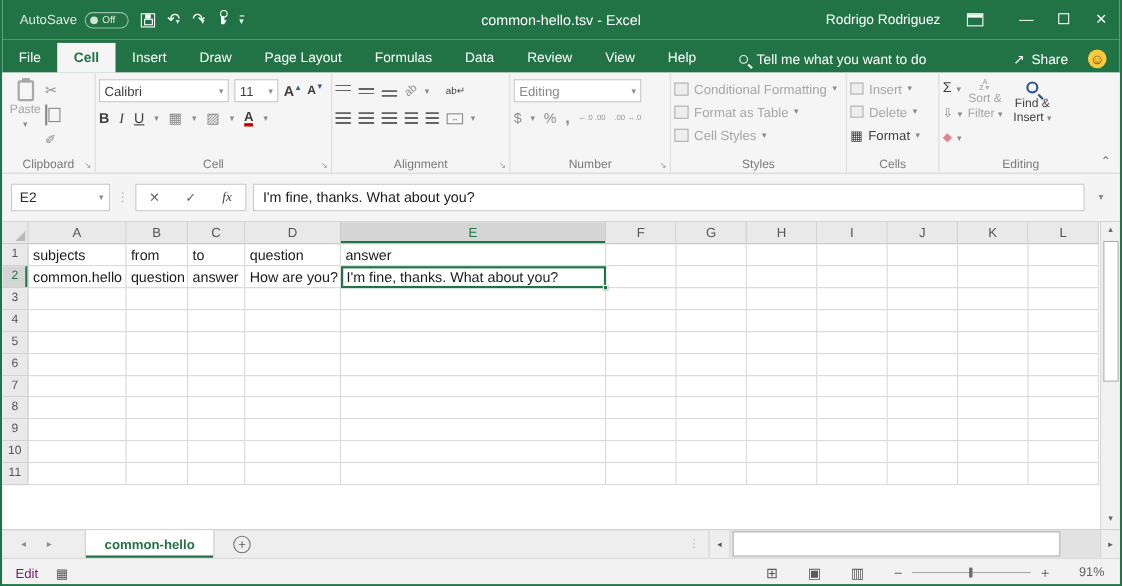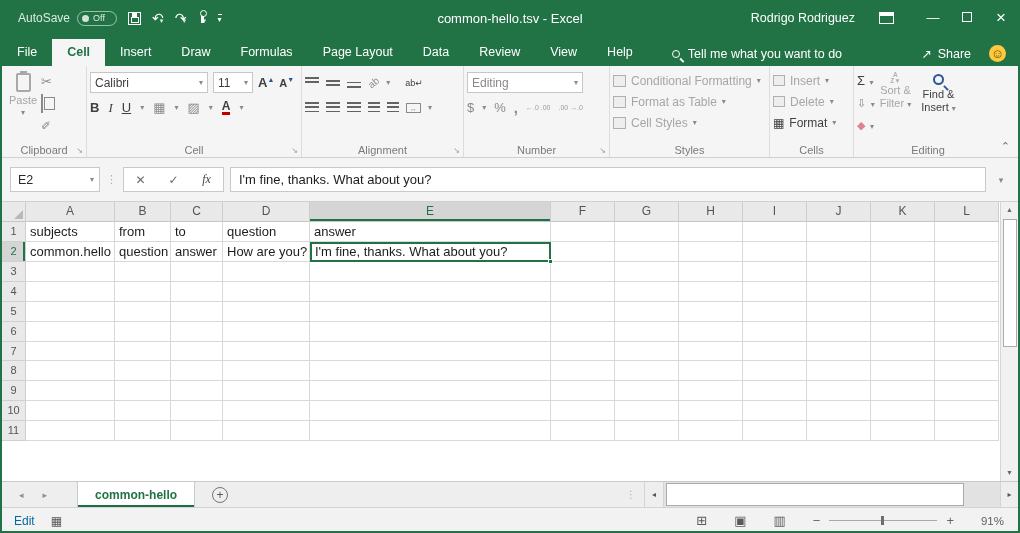--- a/index.html
+++ b/index.html
@@ -114,21 +114,21 @@
 .addsheet { width:16px; height:16px; border:1px solid #757575; border-radius:50%; color:#575757; font-size:12px; line-height:14px; text-align:center; margin-left:17px; }
 .strip-dots { margin-left:auto; color:#b0b0b0; font-size:10px; letter-spacing:0; }
 .hsb { display:flex; align-items:center; height:100%; margin-left:8px; }
 .hbtn { width:20px; height:100%; font-size:8px; color:#555; text-align:center; line-height:26px; background:#eeeeee; border-left:1px solid #d4d4d4; border-right:1px solid #d4d4d4; }
 .htrack { width:336px; height:100%; background:#e2e2e2; position:relative; }
 .hthumb { position:absolute; left:2px; top:1px; bottom:1px; width:298px; background:#fff; border:1px solid #ababab; }
 .hend { width:18px; height:100%; background:#eeeeee; border-left:1px solid #d4d4d4; font-size:8px; color:#555; text-align:center; line-height:26px; }
 
 
 .statusbar { height:26px; background:#f2f2f2; border-top:1px solid #d4d4d4; display:flex; align-items:center; }
-.mode { font-size:12px; color:#0369a1; margin-left:12px; }
+.mode { font-size:12px; color:#701a75; margin-left:12px; }
 .macro { margin-left:16px; font-size:12px; color:#5a5a5a; }
 .sb-right { margin-left:auto; display:flex; align-items:center; }
 .viewico { font-size:13px; color:#5a5a5a; margin-right:27px; }
 .zminus,.zplus { font-size:13px; color:#666; }
 .ztrack { width:108px; height:1px; background:#a8a8a8; position:relative; margin:0 9px; }
 .ztick { position:absolute; left:50%; top:-3px; width:1px; height:7px; background:#b5b5b5; }
 .zthumb { position:absolute; left:50%; top:-4px; width:3px; height:9px; background:#6e6e6e; margin-left:-2px; }
 .zpct { font-size:11.5px; color:#5f5f5f; width:40px; text-align:right; margin:0 14px 0 10px; }
 </style>
 </head>
@@ -160,22 +160,22 @@
       <span class="wbtn" style="font-size:17px;">×</span>
     </div>
   </div>
 
   <div class="tabrow">
 
     <div class="rtab">File</div>
       <div class="rtab active">Cell</div>
       <div class="rtab">Insert</div>
       <div class="rtab">Draw</div>
+      <div class="rtab">Page Layout</div>
       <div class="rtab">Formulas</div>
-      <div class="rtab">Page Layout</div>
       <div class="rtab">Data</div>
       <div class="rtab">Review</div>
       <div class="rtab">View</div>
       <div class="rtab">Help</div>
       <div class="tellme">
       <span class="mag-w"></span>
       <span>Tell me what you want to do</span>
     </div>
     <div class="sharebox">
       <span>↗</span>

